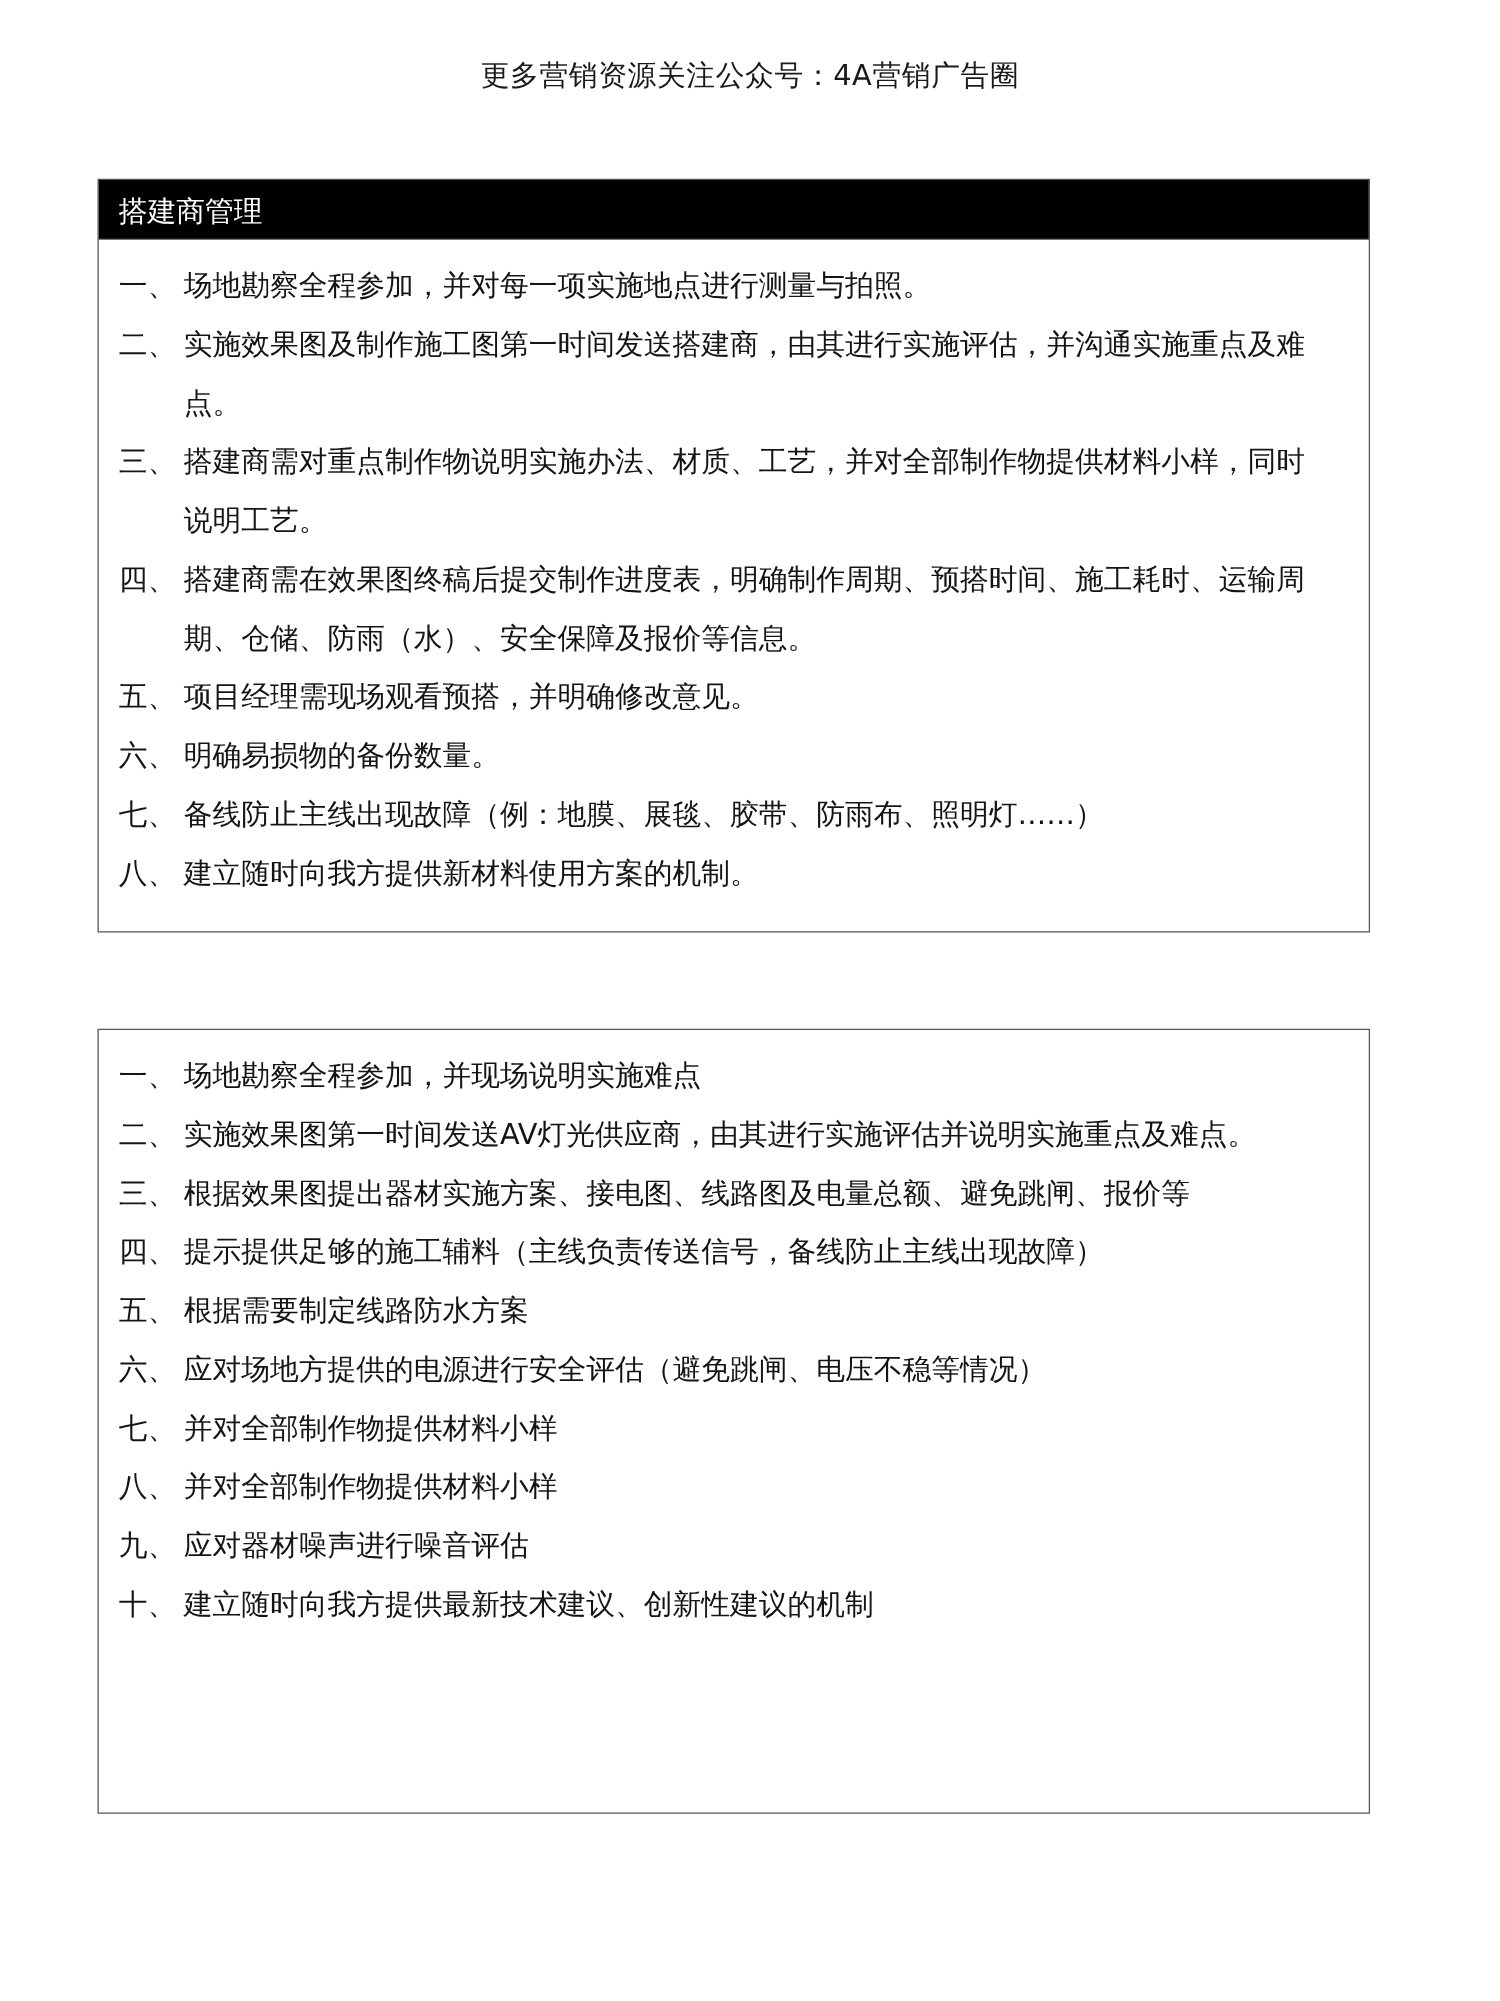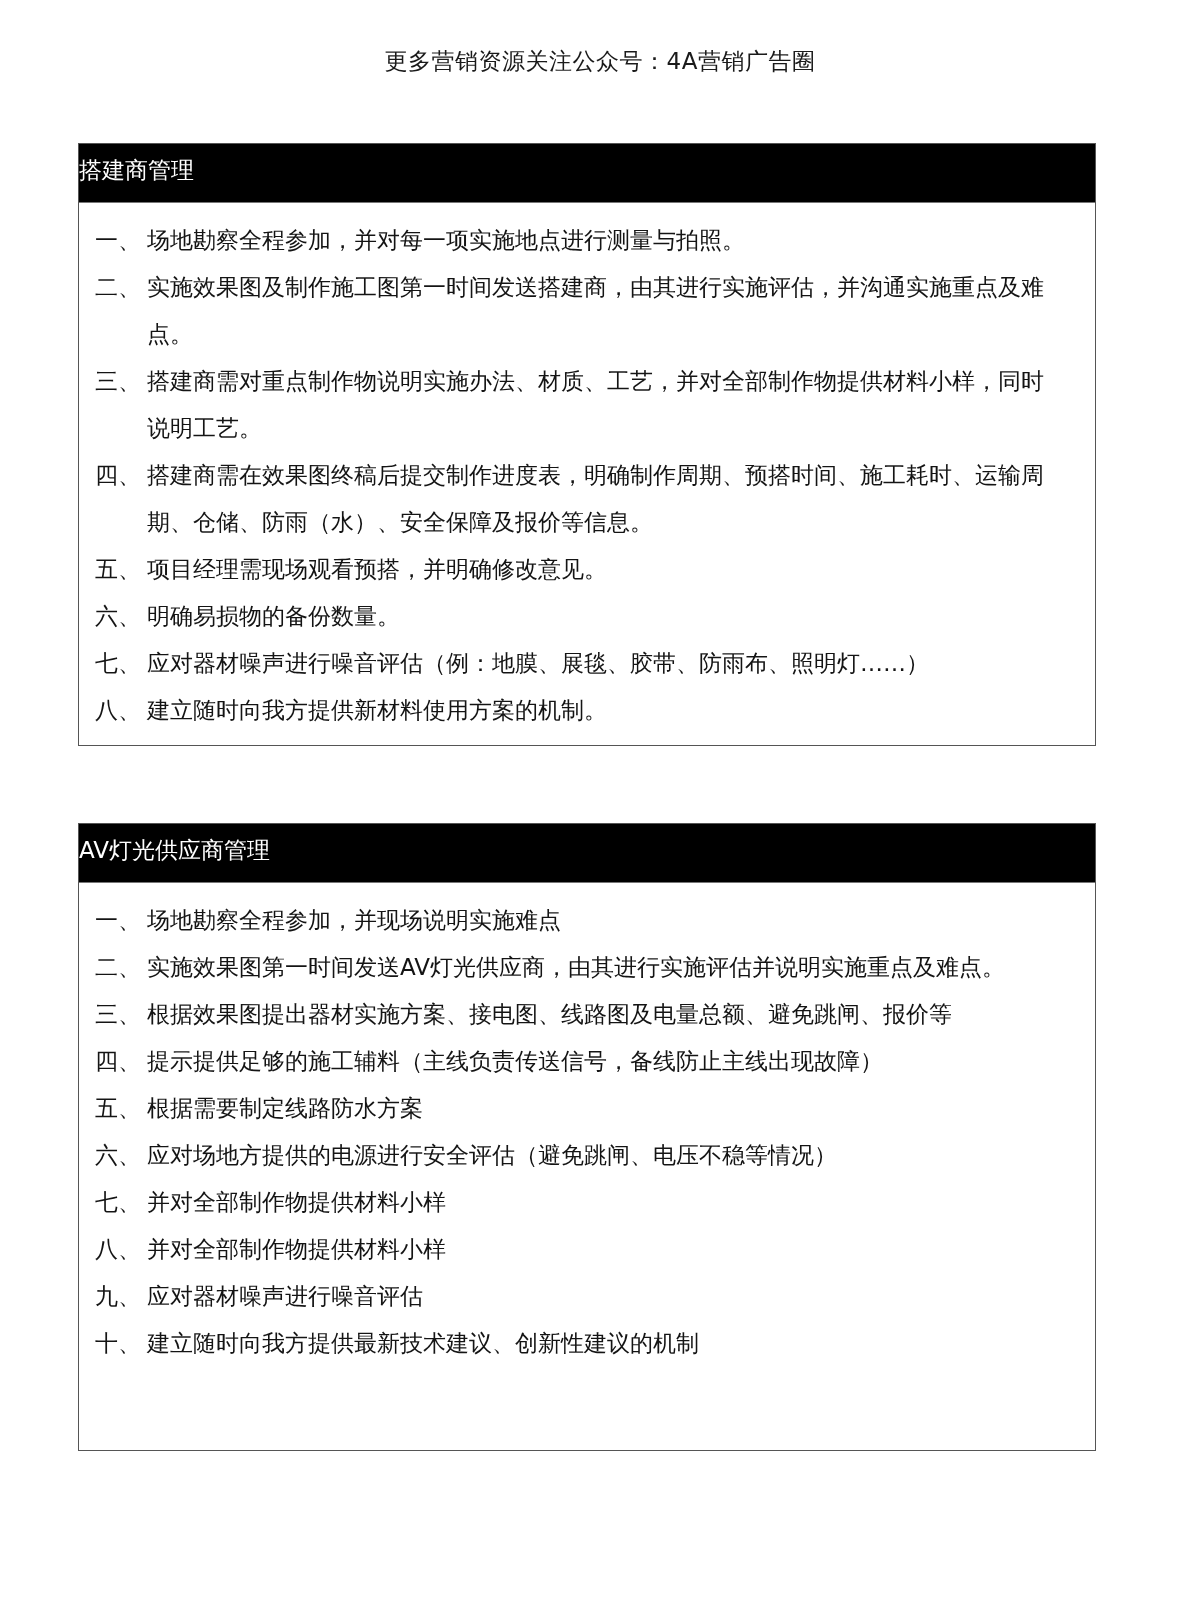--- a/index.html
+++ b/index.html
@@ -32,23 +32,23 @@
       width: 1018px;
       border: 1.5px solid #555555;
       background: #ffffff;
       box-sizing: border-box;
     }
     .section-1 { top: 143px; height: 603px; }
     .section-2 { top: 823px; height: 628px; }
     .section-header {
       background: #000000;
       color: #ffffff;
-      height: 59px;
+      height: 48px;
       line-height: 52px;
-      padding-left: 0;
+      padding-left: 16px;
       font-size: 23px;
       border-bottom: 1.5px solid #777777;
       box-sizing: border-box;
     }
     .section-body {
       padding: 14px 30px 0 16px;
     }
     .item {
       display: flex;
       font-size: 23px;
@@ -90,31 +90,30 @@
     <div class="item">
       <span class="item-num">五、</span>
       <span class="item-text">项目经理需现场观看预搭，并明确修改意见。</span>
     </div>
     <div class="item">
       <span class="item-num">六、</span>
       <span class="item-text">明确易损物的备份数量。</span>
     </div>
     <div class="item">
       <span class="item-num">七、</span>
-      <span class="item-text">应对器材噪声进行噪音评估（例：地膜、展毯、胶带、防雨布、照明灯……）</span>
+      <span class="item-text">备线防止主线出现故障（例：地膜、展毯、胶带、防雨布、照明灯……）</span>
     </div>
     <div class="item">
       <span class="item-num">八、</span>
       <span class="item-text">建立随时向我方提供新材料使用方案的机制。</span>
     </div>
   </div>
 </div>
 
 <div class="section section-2">
-  <div class="section-header">AV灯光供应商管理</div>
   <div class="section-body">
     <div class="item">
       <span class="item-num">一、</span>
       <span class="item-text">场地勘察全程参加，并现场说明实施难点</span>
     </div>
     <div class="item">
       <span class="item-num">二、</span>
       <span class="item-text">实施效果图第一时间发送AV灯光供应商，由其进行实施评估并说明实施重点及难点。</span>
     </div>
     <div class="item">

